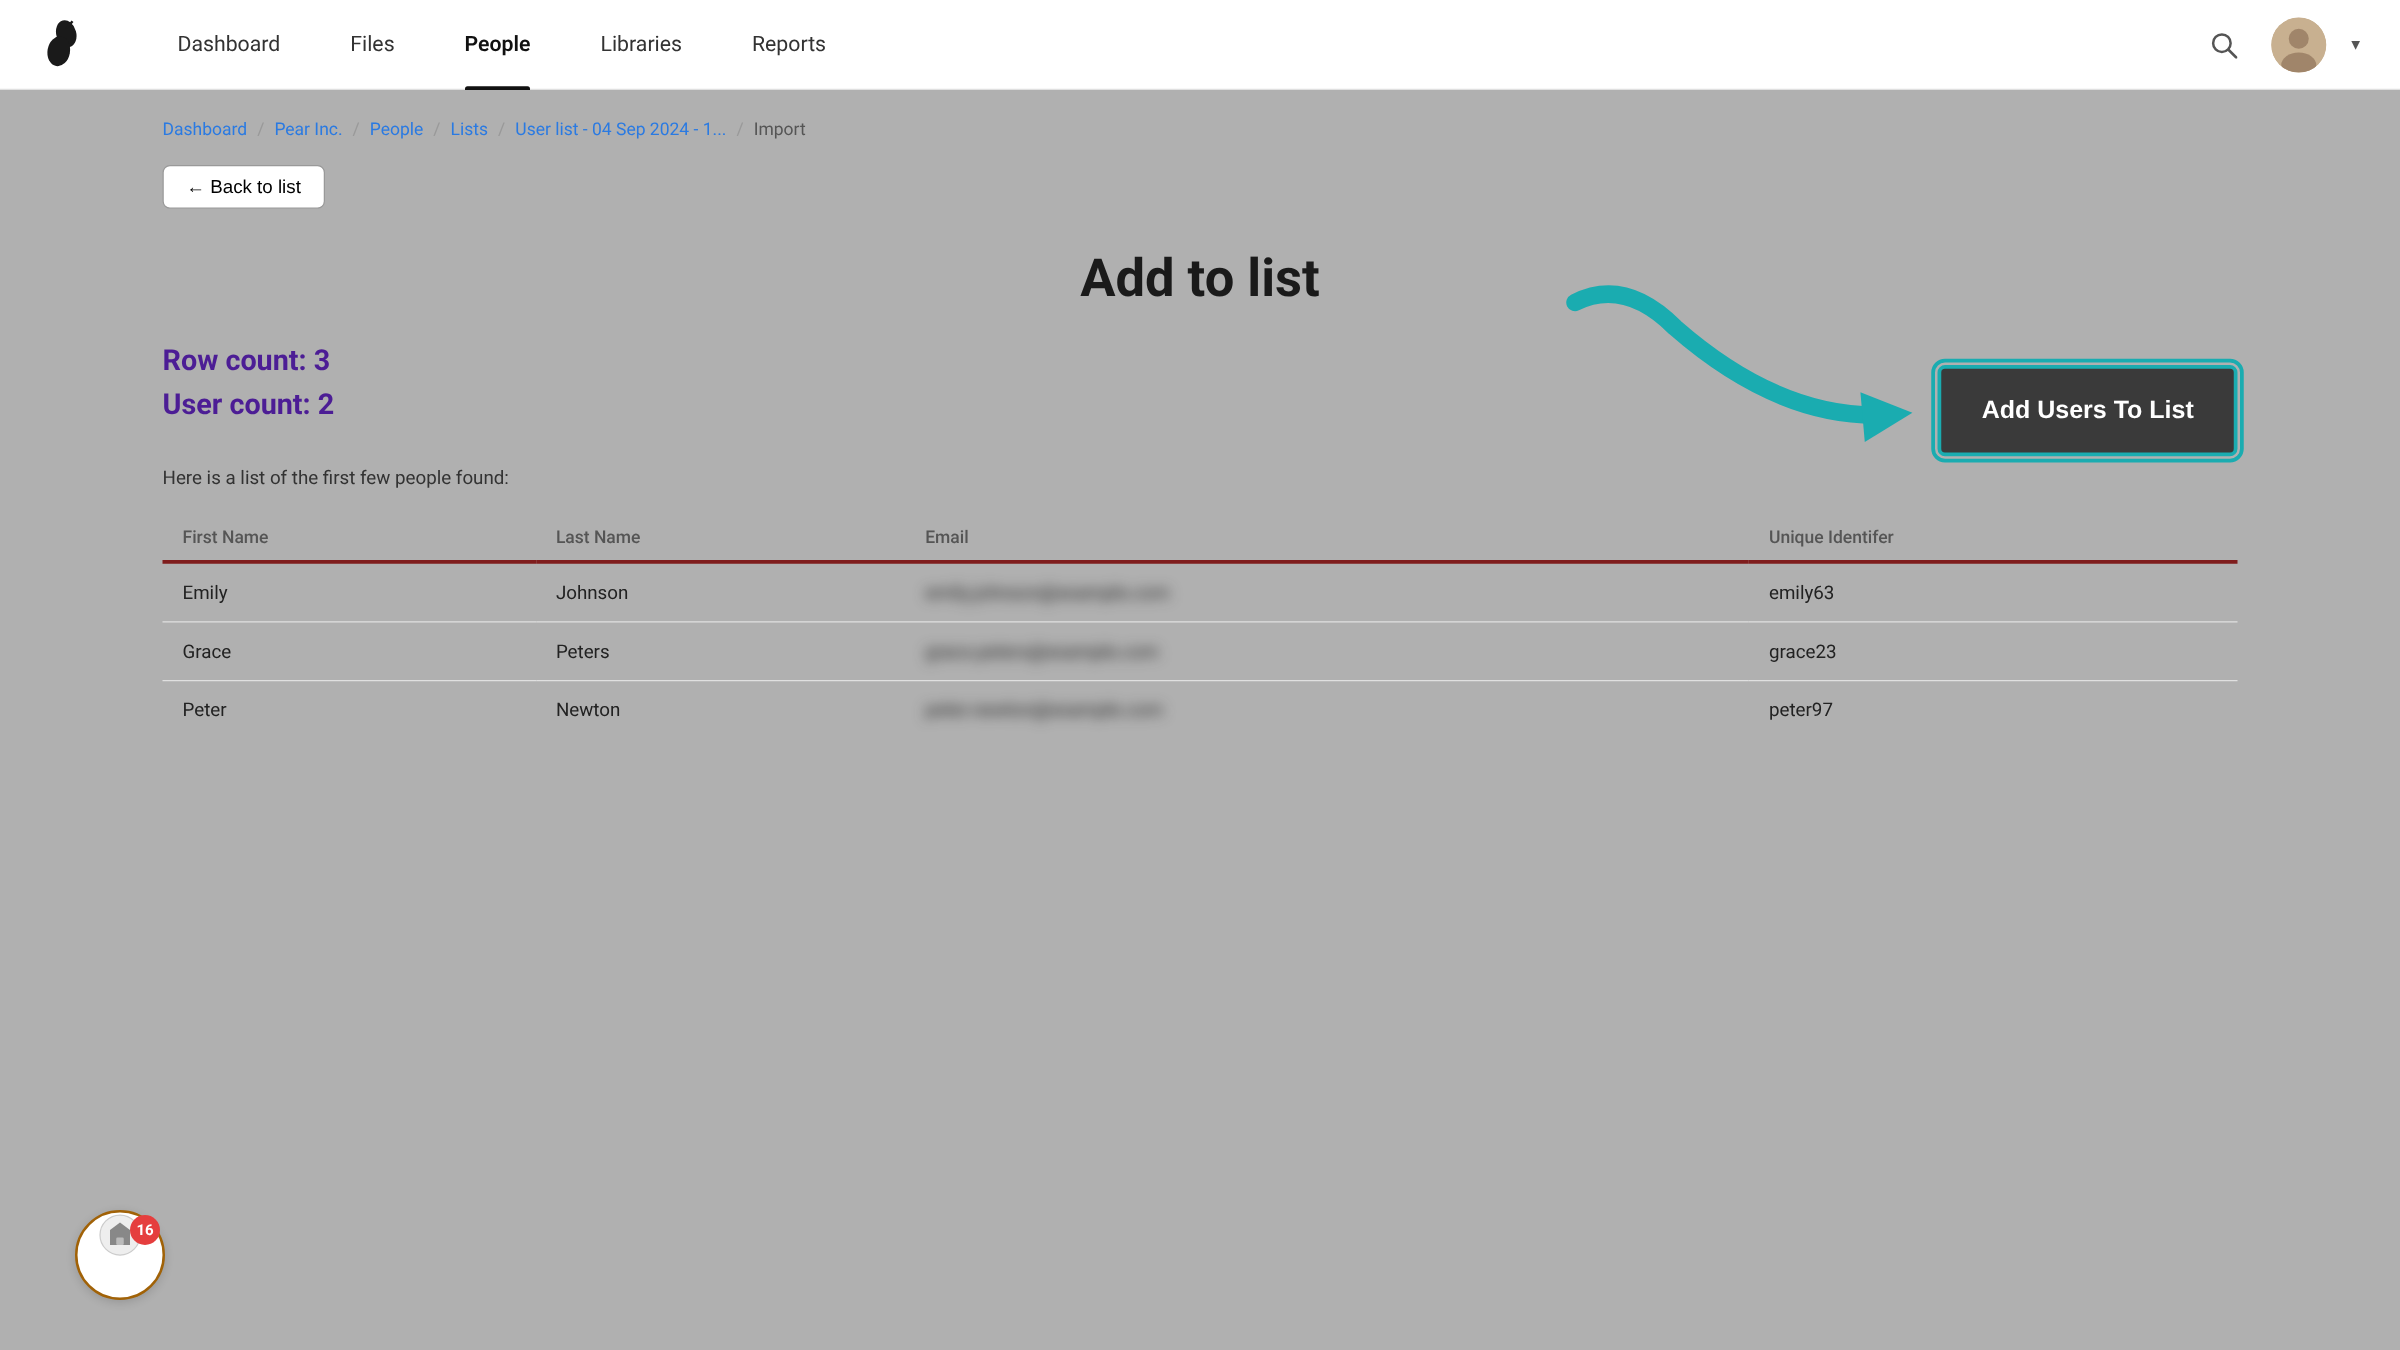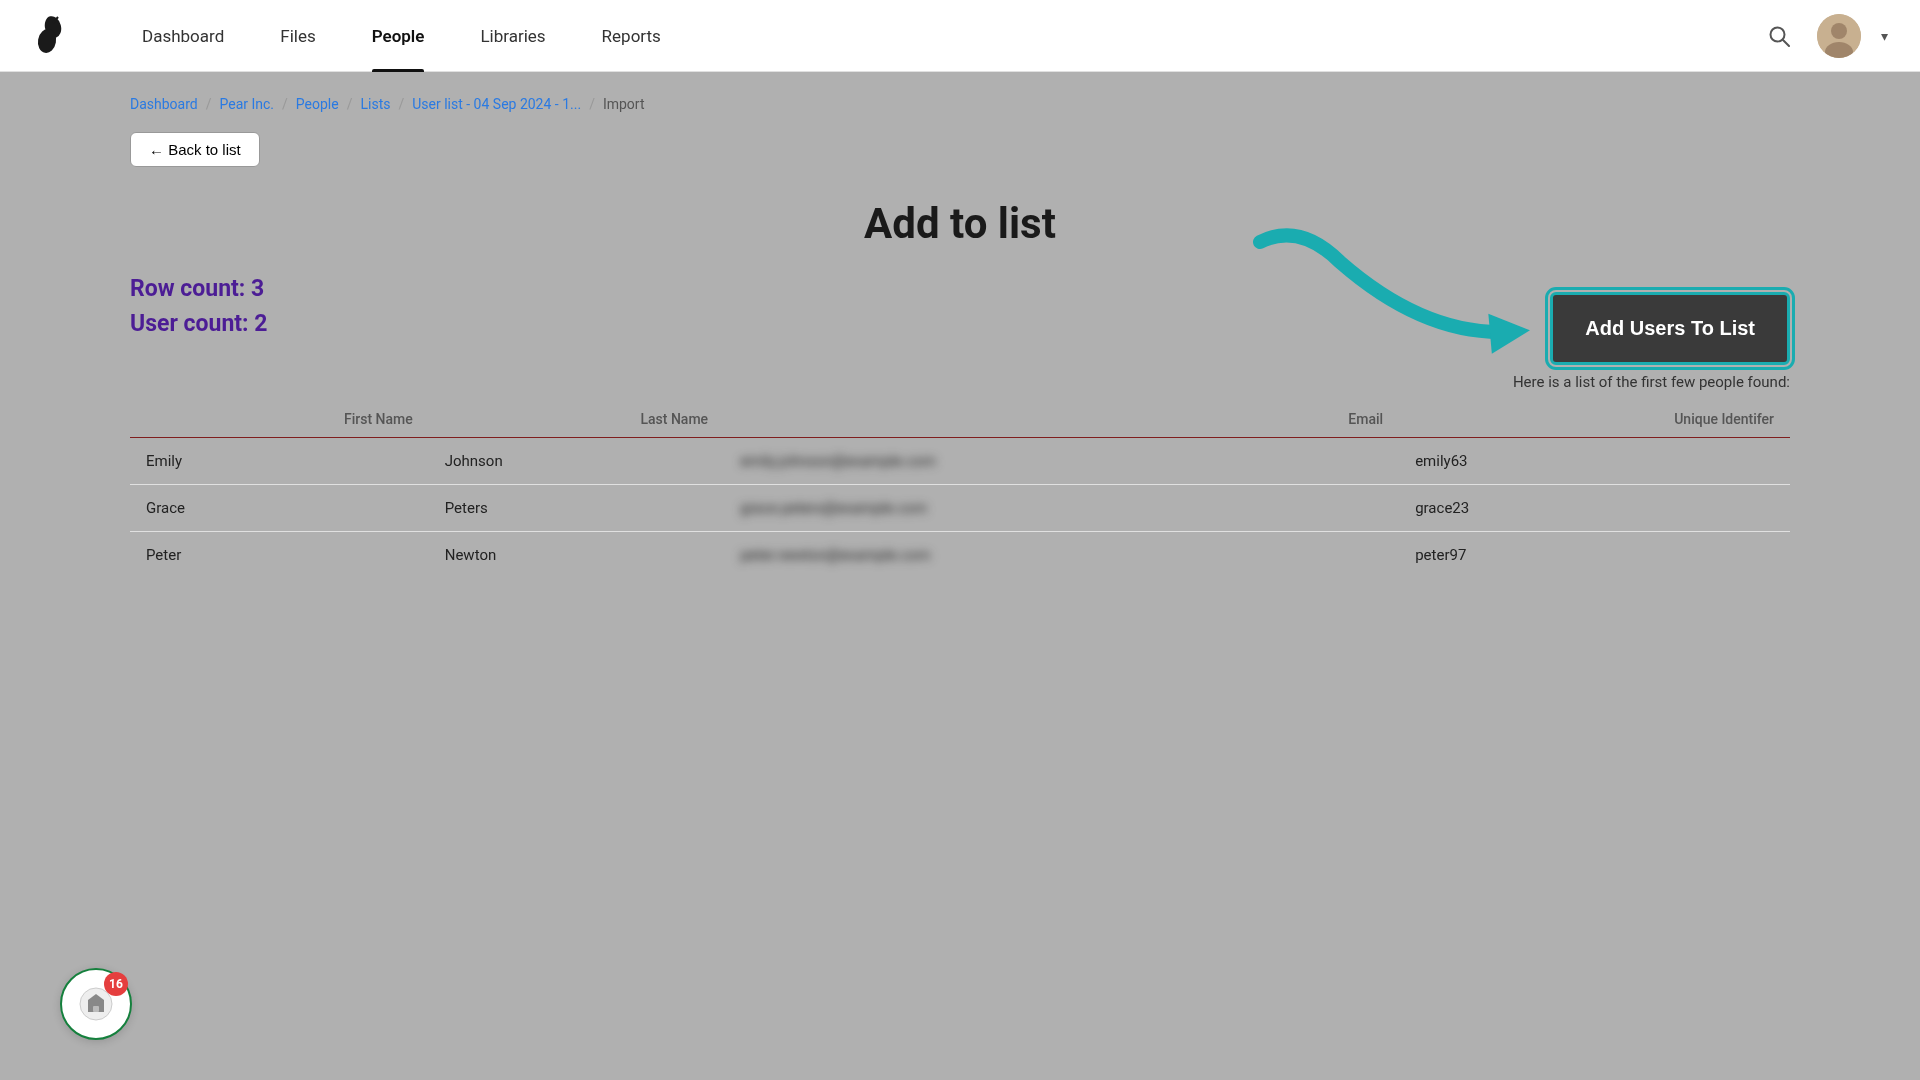--- a/index.html
+++ b/index.html
@@ -154,37 +154,36 @@
       font-size: 23px;
       font-weight: 700;
       color: #4c1d95;
       line-height: 1.5;
     }
 
     
     .section-label {
       font-size: 15px;
       color: #333;
-      margin-bottom: 10px;
-      text-align: right;
+      margin-bottom: 21px;
     }
 
     
     .data-table {
       width: 100%;
       border-collapse: collapse;
       background: transparent;
     }
     .data-table th {
-      text-align: right;
+      text-align: left;
       padding: 10px 16px;
       font-size: 14px;
       font-weight: 500;
       color: #555;
-      border-bottom: 1px solid #7f1d1d;
+      border-bottom: 3px solid #7f1d1d;
     }
     .data-table td {
       padding: 14px 16px;
       font-size: 15px;
       color: #222;
       border-bottom: 1px solid #e0e0e0;
     }
     .data-table tbody tr:last-child td {
       border-bottom: none;
     }
@@ -231,23 +230,23 @@
       left: 60px;
       width: 72px;
       height: 72px;
       cursor: pointer;
     }
     .notif-circle {
       width: 72px;
       height: 72px;
       border-radius: 50%;
       background: #fff;
-      border: 2px solid #15803d;
-      display: flex;
-      align-items: center;
+      border: 2px solid #a16207;
+      display: flex;
+      align-items: flex-start;
       justify-content: center;
       font-size: 28px;
       color: #555;
       box-shadow: 0 2px 8px rgba(0,0,0,0.15);
       position: relative;
     }
     .notif-badge {
       position: absolute;
       top: 2px;
       right: 2px;

